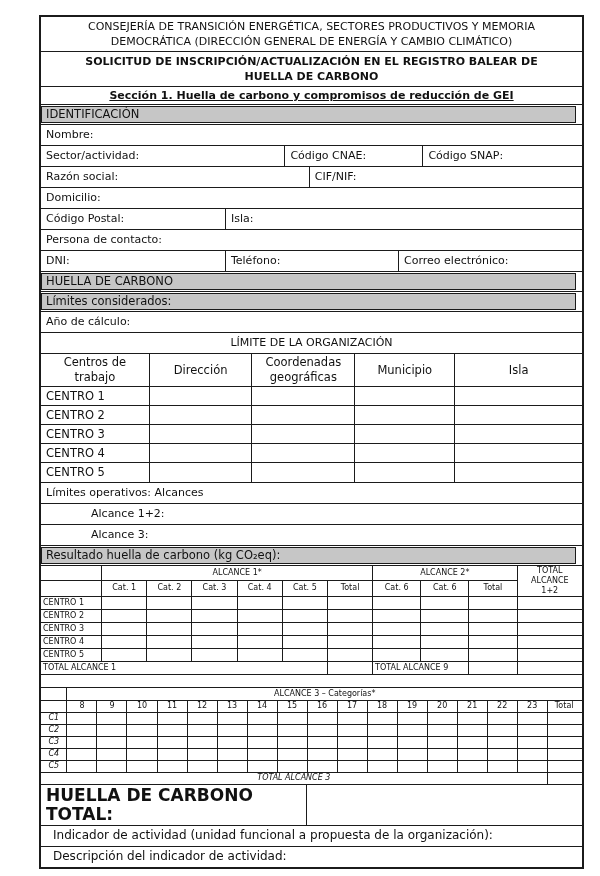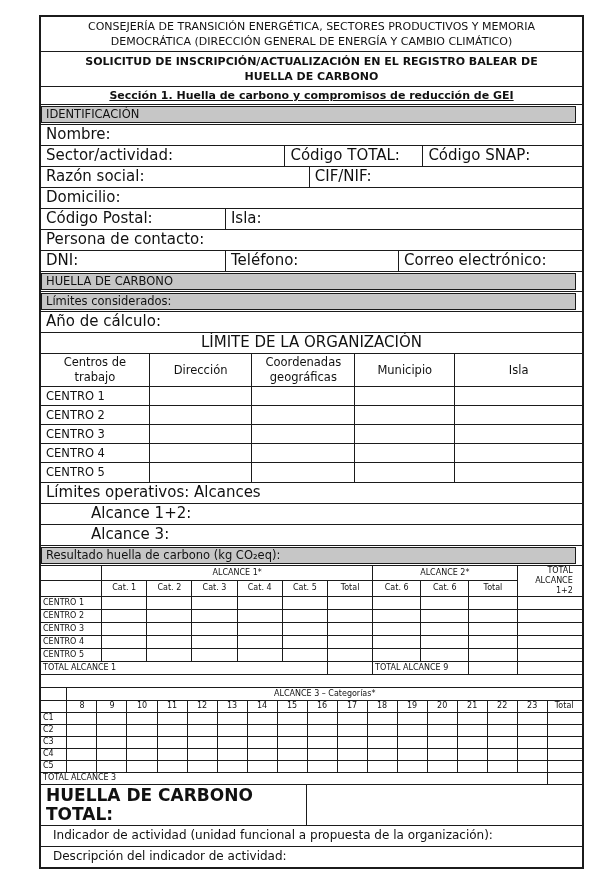--- a/index.html
+++ b/index.html
@@ -2,21 +2,21 @@
 <html><head>
 <meta charset="utf-8">
 <style>
   * { margin:0; padding:0; box-sizing:border-box; }
   html,body { width:600px; height:876px; background:#ffffff; overflow:hidden;
     font-family:"DejaVu Sans","Liberation Sans",sans-serif; color:#111; }
   .form { position:absolute; left:39px; top:15px; width:545px; border:2px solid #1b1b1b; background:#fff; }
 
   .row { display:flex; border-top:1px solid #1b1b1b; align-items:stretch; }
   .row.nb { border-top:none; }
-  .cell { border-left:1px solid #1b1b1b; padding:1px 5px; font-size:15px; line-height:17px; min-height:20px; }
+  .cell { border-left:1px solid #1b1b1b; padding:1px 5px; font-size:11px; line-height:17px; min-height:20px; }
   .cell.first { border-left:none; }
   .lblspan { white-space:nowrap; }
 
   .w100{width:100%} .w45{width:45%} .w255{width:25.5%} .w295{width:29.5%}
   .w495{width:49.5%} .w505{width:50.5%} .w34{width:34%} .w31{width:31%}
   .w35{width:35%} .w32{width:32%} .w49{width:49%} .w51{width:51%}
 
   .hblock { width:100%; text-align:center; font-size:11px; line-height:15px; padding:2px 22px; }
   .hbold { font-weight:bold; padding:2px 30px; }
   .hsec { font-weight:bold; text-decoration:underline; padding:1px 10px; }
@@ -31,24 +31,24 @@
   table { border-collapse:collapse; width:100%; table-layout:fixed; border-style:hidden; }
   td { border:1px solid #1b1b1b; padding:0 2px; overflow:hidden; vertical-align:middle; }
 
   .orgtab td { font-size:11.5px; line-height:15px; height:19px; }
   .orgtab .hd { text-align:center; padding:1px 2px; }
   .orgtab .lbl { text-align:left; padding-left:5px; }
 
   .rtab td { font-size:8px; line-height:10px; height:13px; }
   .rtab .hd { text-align:center; }
   .rtab .lbl { text-align:left; }
-  .narrow { display:inline-block; width:46px; text-align:right; }
+  .narrow { display:inline-block; width:46px; text-align:center; }
 
   .atab td { font-size:8px; line-height:10px; height:12px; text-align:center; }
-  .atab .lbl { text-align:left; }
+  .atab .lbl { text-align:center;font-style:italic; }
   .brk { display:inline-block; width:20px; word-break:break-all; text-align:left; }
 
   .bigrow .cell { font-size:17px; font-weight:bold; line-height:19px; min-height:22px; }
   .footrow .cell { font-size:12px; line-height:17px;padding-left:12px; }
   .spacer { min-height:13px; }
   .tablewrap { width:100%; }
 </style>
 </head>
 <body>
 
@@ -72,21 +72,21 @@
     <div class="cell first w100">
       <span class="lblspan">Nombre:</span>
     </div>
   </div>
 
   <div class="row">
     <div class="cell first w45">
       <span class="lblspan">Sector/actividad:</span>
     </div>
     <div class="cell w255">
-      <span class="lblspan">Código TOTAL:</span>
+      <span class="lblspan">Código CNAE:</span>
     </div>
     <div class="cell w295">
       <span class="lblspan">Código SNAP:</span>
     </div>
   </div>
 
   <div class="row">
     <div class="cell first w495">
       <span class="lblspan">Razón social:</span>
     </div>

